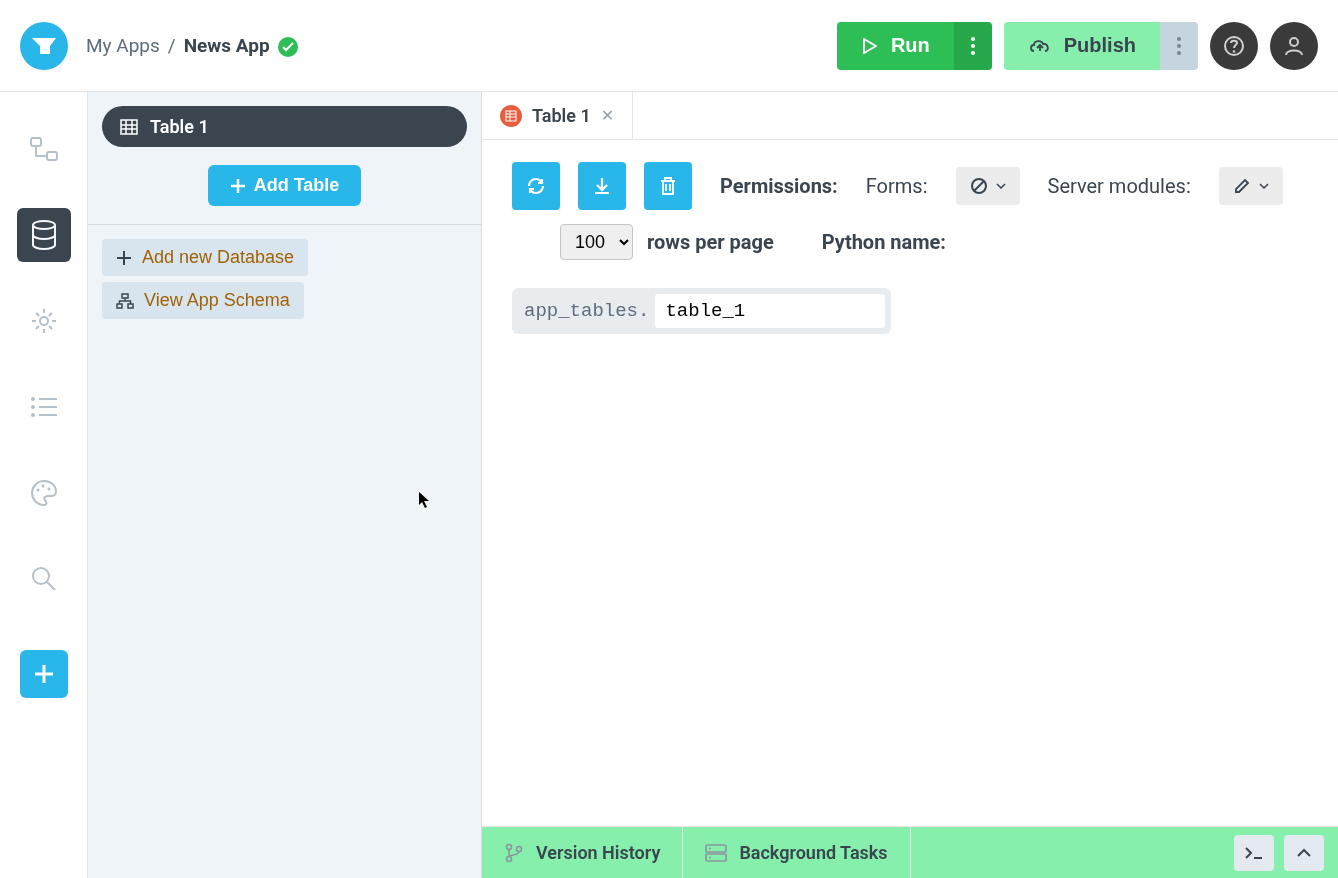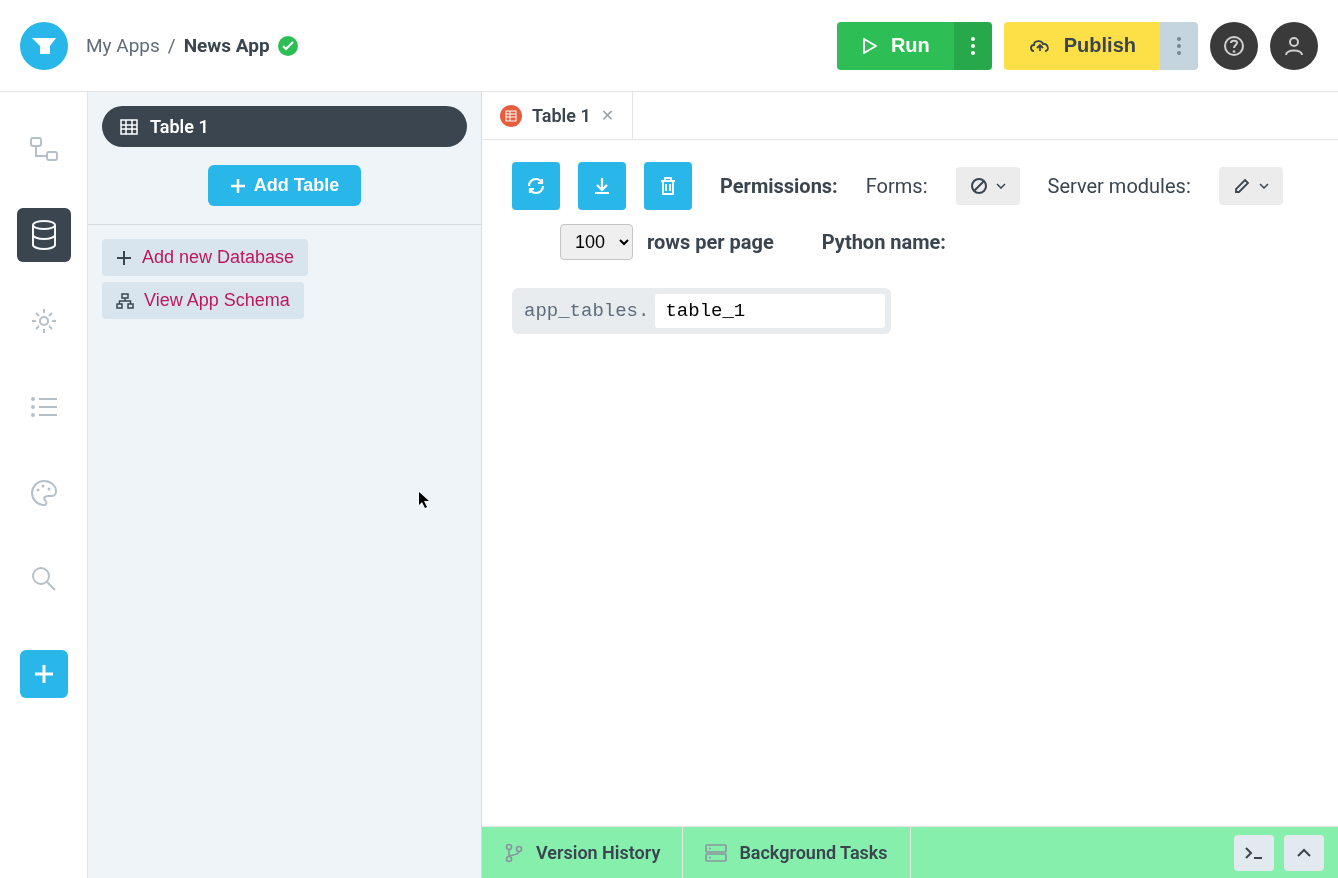--- a/index.html
+++ b/index.html
@@ -1,29 +1,29 @@
 <!DOCTYPE html>
 <html><head>
 <meta charset="utf-8">
 <style>
 * { margin: 0; padding: 0; box-sizing: border-box; }
 body { font-family: -apple-system, BlinkMacSystemFont, 'Segoe UI', Roboto, sans-serif; background: #fff; overflow: hidden; width: 1338px; height: 878px; }
 
 
 .header { height: 92px; display: flex; align-items: center; padding: 0 20px; border-bottom: 1px solid #e5e5e5; background: #fff; }
 .logo { width: 48px; height: 48px; border-radius: 50%; background: #29b6e8; display: flex; align-items: center; justify-content: center; margin-right: 18px; }
-.breadcrumb { display: flex; align-items: center; gap: 8px; font-size: 19px; color: #5f6c7b; flex: 1; }
+.breadcrumb { display: flex; align-items: flex-end; gap: 8px; font-size: 19px; color: #5f6c7b; flex: 1; }
 .breadcrumb .current { font-weight: 700; color: #3a4550; }
 .status-badge { width: 20px; height: 20px; border-radius: 50%; background: #2dbe55; display: flex; align-items: center; justify-content: center; color: #fff; }
 .header-right { display: flex; align-items: center; gap: 12px; }
 .run-btn-group { display: flex; border-radius: 4px; overflow: hidden; }
 .run-btn { background: #2dbe55; color: #fff; border: none; padding: 0 24px; height: 48px; font-size: 20px; font-weight: 700; display: flex; align-items: center; gap: 12px; cursor: pointer; }
 .run-more { background: #27a84a; color: #fff; border: none; width: 38px; height: 48px; display: flex; align-items: center; justify-content: center; cursor: pointer; }
 .publish-btn-group { display: flex; border-radius: 4px; overflow: hidden; }
-.publish-btn { background: #fde047; color: #3a4550; border: none; padding: 0 24px; height: 48px; font-size: 20px; font-weight: 700; display: flex; align-items: center; gap: 12px; cursor: pointer; }
+.publish-btn { background: #86efac; color: #3a4550; border: none; padding: 0 24px; height: 48px; font-size: 20px; font-weight: 700; display: flex; align-items: center; gap: 12px; cursor: pointer; }
 .publish-more { background: #c5d5e0; color: #5f6c7b; border: none; width: 38px; height: 48px; display: flex; align-items: center; justify-content: center; cursor: pointer; }
 .icon-btn { width: 48px; height: 48px; border-radius: 50%; background: #3a3a3a; border: none; display: flex; align-items: center; justify-content: center; cursor: pointer; color: #d0d0d0; }
 
 
 .main { display: flex; height: calc(878px - 92px); }
 
 
 .icon-rail { width: 88px; background: #fff; border-right: 1px solid #e5e5e5; display: flex; flex-direction: column; align-items: center; padding-top: 30px; gap: 32px; }
 .rail-icon { width: 54px; height: 54px; display: flex; align-items: center; justify-content: center; cursor: pointer; color: #b5c0c9; border-radius: 6px; }
 .rail-icon.active { background: #3a4550; color: #f5f8fa; }
@@ -34,21 +34,21 @@
 .sidebar-header { display: flex; align-items: center; padding: 14px 16px; gap: 12px; background: #eef4f8; }
 .db-title { font-size: 21px; font-weight: 700; color: #3a4550; flex: 1; }
 .chevron { color: #3a4550; }
 .star { color: #3a4550; }
 .sidebar-more { width: 30px; display: flex; justify-content: center; color: #7a8590; cursor: pointer; }
 .table-list { padding: 14px 14px 0 14px; }
 .table-item { background: #3a4550; color: #fff; border-radius: 22px; padding: 10px 18px; display: flex; align-items: center; gap: 12px; font-size: 18px; font-weight: 600; cursor: pointer; }
 .add-table-btn { background: #29b6e8; color: #fff; border: none; border-radius: 6px; padding: 10px 22px; font-size: 18px; font-weight: 700; display: flex; align-items: center; gap: 8px; margin: 18px auto; cursor: pointer; }
 .sidebar-divider { height: 1px; background: #d5dbe0; }
 .sidebar-actions { padding: 14px; display: flex; flex-direction: column; gap: 6px; align-items: flex-start; }
-.sidebar-action { background: #d8e5ee; border: none; padding: 8px 14px; font-size: 18px; color: #be185d; display: flex; align-items: center; gap: 10px; cursor: pointer; border-radius: 4px; }
+.sidebar-action { background: #d8e5ee; border: none; padding: 8px 14px; font-size: 18px; color: #a16207; display: flex; align-items: center; gap: 10px; cursor: pointer; border-radius: 4px; }
 
 
 .editor { flex: 1; display: flex; flex-direction: column; background: #fff; position: relative; }
 .tab-bar { display: flex; align-items: center; height: 48px; border-bottom: 1px solid #e5e5e5; }
 .tab { display: flex; align-items: center; gap: 10px; padding: 0 18px; height: 100%; border-right: 1px solid #e5e5e5; }
 .tab-icon { width: 22px; height: 22px; border-radius: 50%; background: #e85d3d; display: flex; align-items: center; justify-content: center; }
 .tab-label { font-size: 18px; color: #3a4550; font-weight: 600; }
 .tab-close { color: #95a0aa; cursor: pointer; font-size: 16px; }
 
 .toolbar { padding: 22px 30px 10px 30px; display: flex; flex-direction: column; gap: 14px; }

